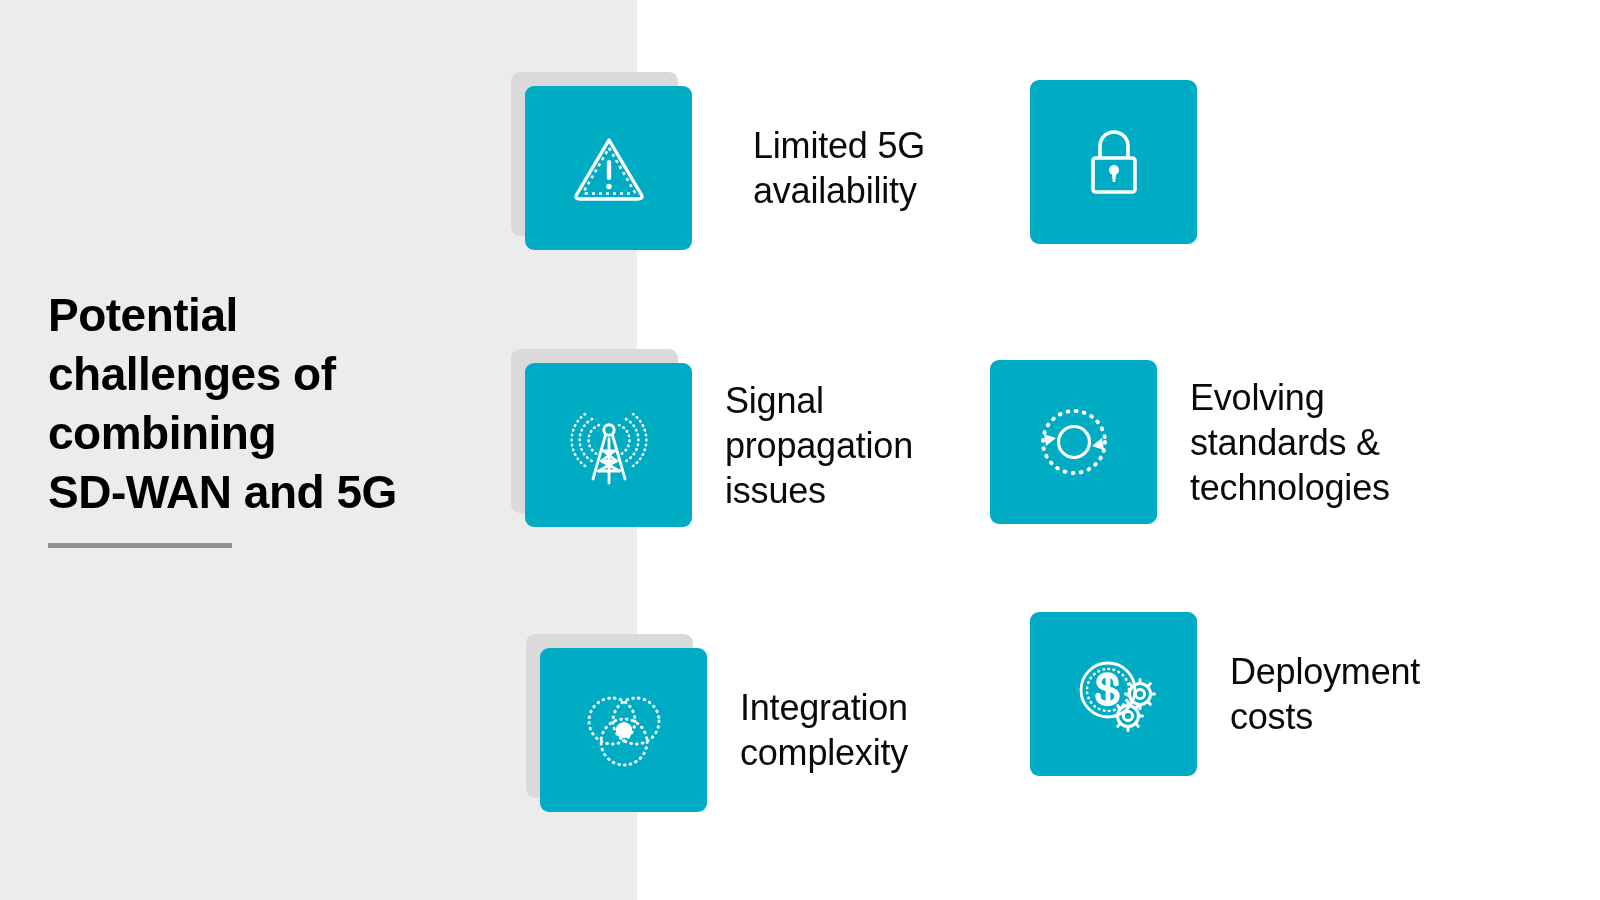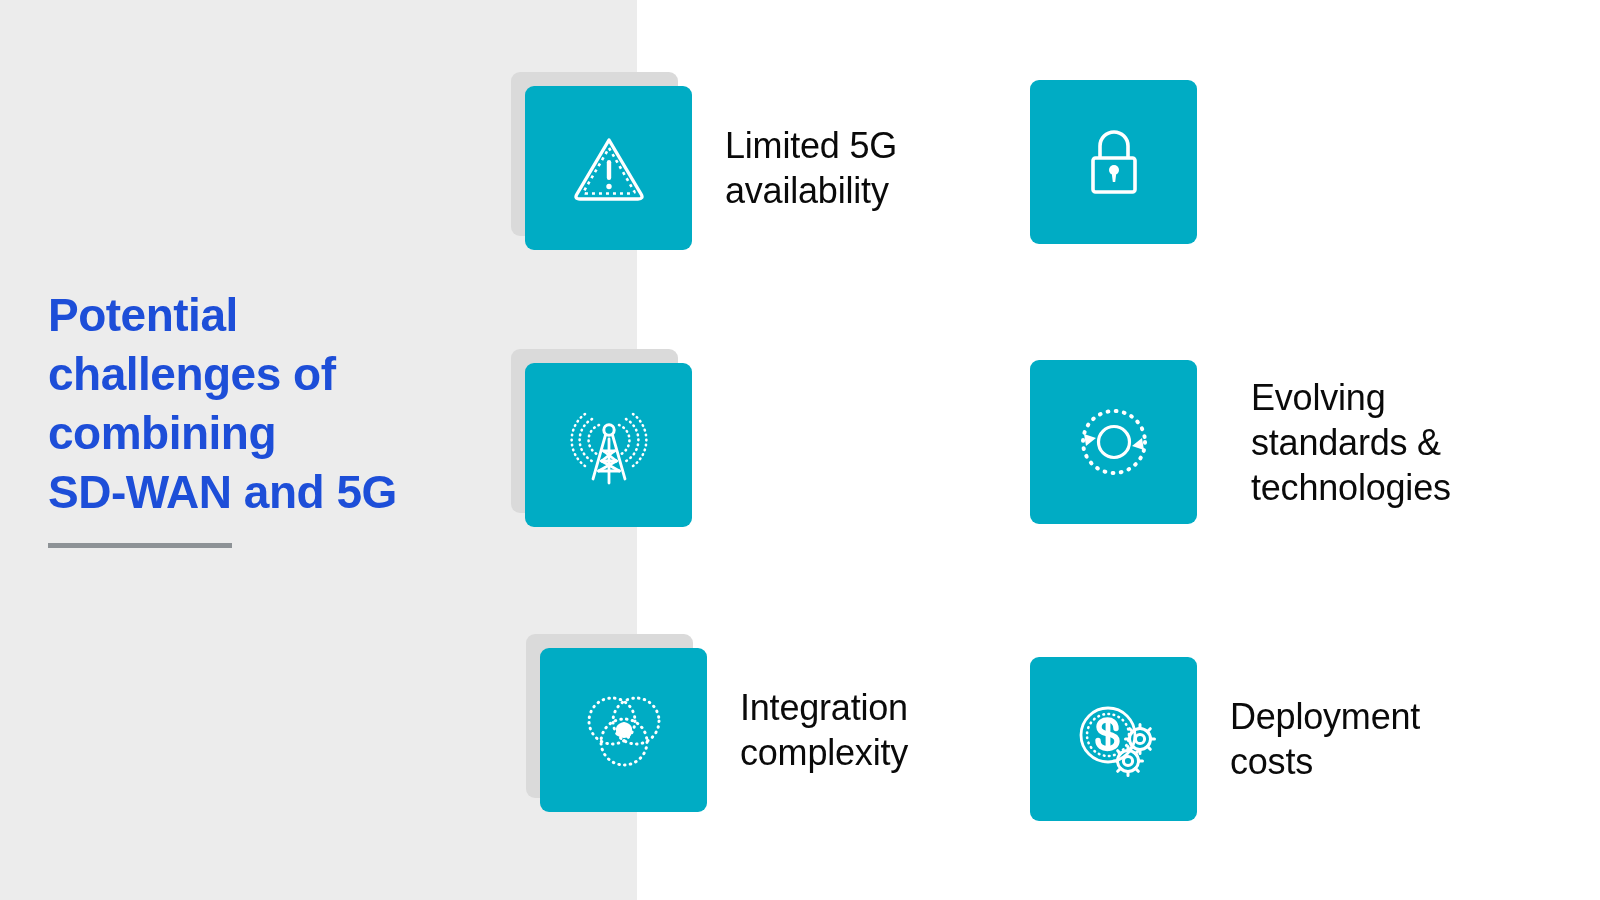--- a/index.html
+++ b/index.html
@@ -30,21 +30,21 @@
     left: 48px;
     top: 286px;
     width: 470px;
   }
   #page-title {
     margin: 0;
     font-size: 46px;
     line-height: 59px;
     font-weight: bold;
     letter-spacing: -0.5px;
-    color: #1d4ed8;
+    color: #000000;
     white-space: pre-line;
   }
   #title-rule {
     position: absolute;
     left: 48px;
     top: 543px;
     width: 184px;
     height: 5px;
     background: #8d9296;
   }
@@ -97,26 +97,26 @@
     font-size: 36px;
     line-height: 45px;
     font-weight: 400;
     color: #0a0a0a;
     letter-spacing: -0.2px;
     white-space: pre-line;
     max-width: 330px;
   }
 
   
-  #item-0 { left: 525px; top: 86px; }
+  #item-0 { left: 525px; top: 86px; gap: 28px; }
   #item-1 { left: 1030px; top: 80px; }
   #item-2 { left: 525px; top: 363px; }
-  #item-3 { left: 1030px; top: 360px; gap: 21px; }
+  #item-3 { left: 990px; top: 360px; }
   #item-4 { left: 540px; top: 648px; }
-  #item-5 { left: 1030px; top: 657px; }
+  #item-5 { left: 1030px; top: 612px; }
 </style>
 </head>
 <body>
 
 <div id="left-panel"></div>
 
 <div id="title-block">
   <h1 id="page-title">Potential
 challenges of
 combining
@@ -183,20 +183,23 @@
               <path d="M40.4 52 L51.6 52"></path>
               <path d="M40.6 52 L53.4 62"></path>
               <path d="M51.4 52 L38.6 62"></path>
               <path d="M38.6 62 L56.4 72"></path>
               <path d="M53.4 62 L35.6 72"></path>
             </g>
           </svg>
         </span>
       </div>
     </div>
+    <div class="item-label">Signal
+propagation
+issues</div>
   </div>
 
   <div class="item" id="item-3">
     <div class="tile-wrap">
       <div class="tile">
         <span>
           <svg width="92" height="92" viewBox="0 0 92 92">
             <circle cx="46" cy="46" r="31" fill="none" stroke="#ffffff" stroke-width="4" stroke-linecap="round" stroke-dasharray="0.8 7.4"></circle>
             <circle cx="46" cy="46" r="15.5" fill="none" stroke="#ffffff" stroke-width="3.2"></circle>
             <path d="M16 38 L28 42 L18 50 Z" fill="#ffffff"></path>

